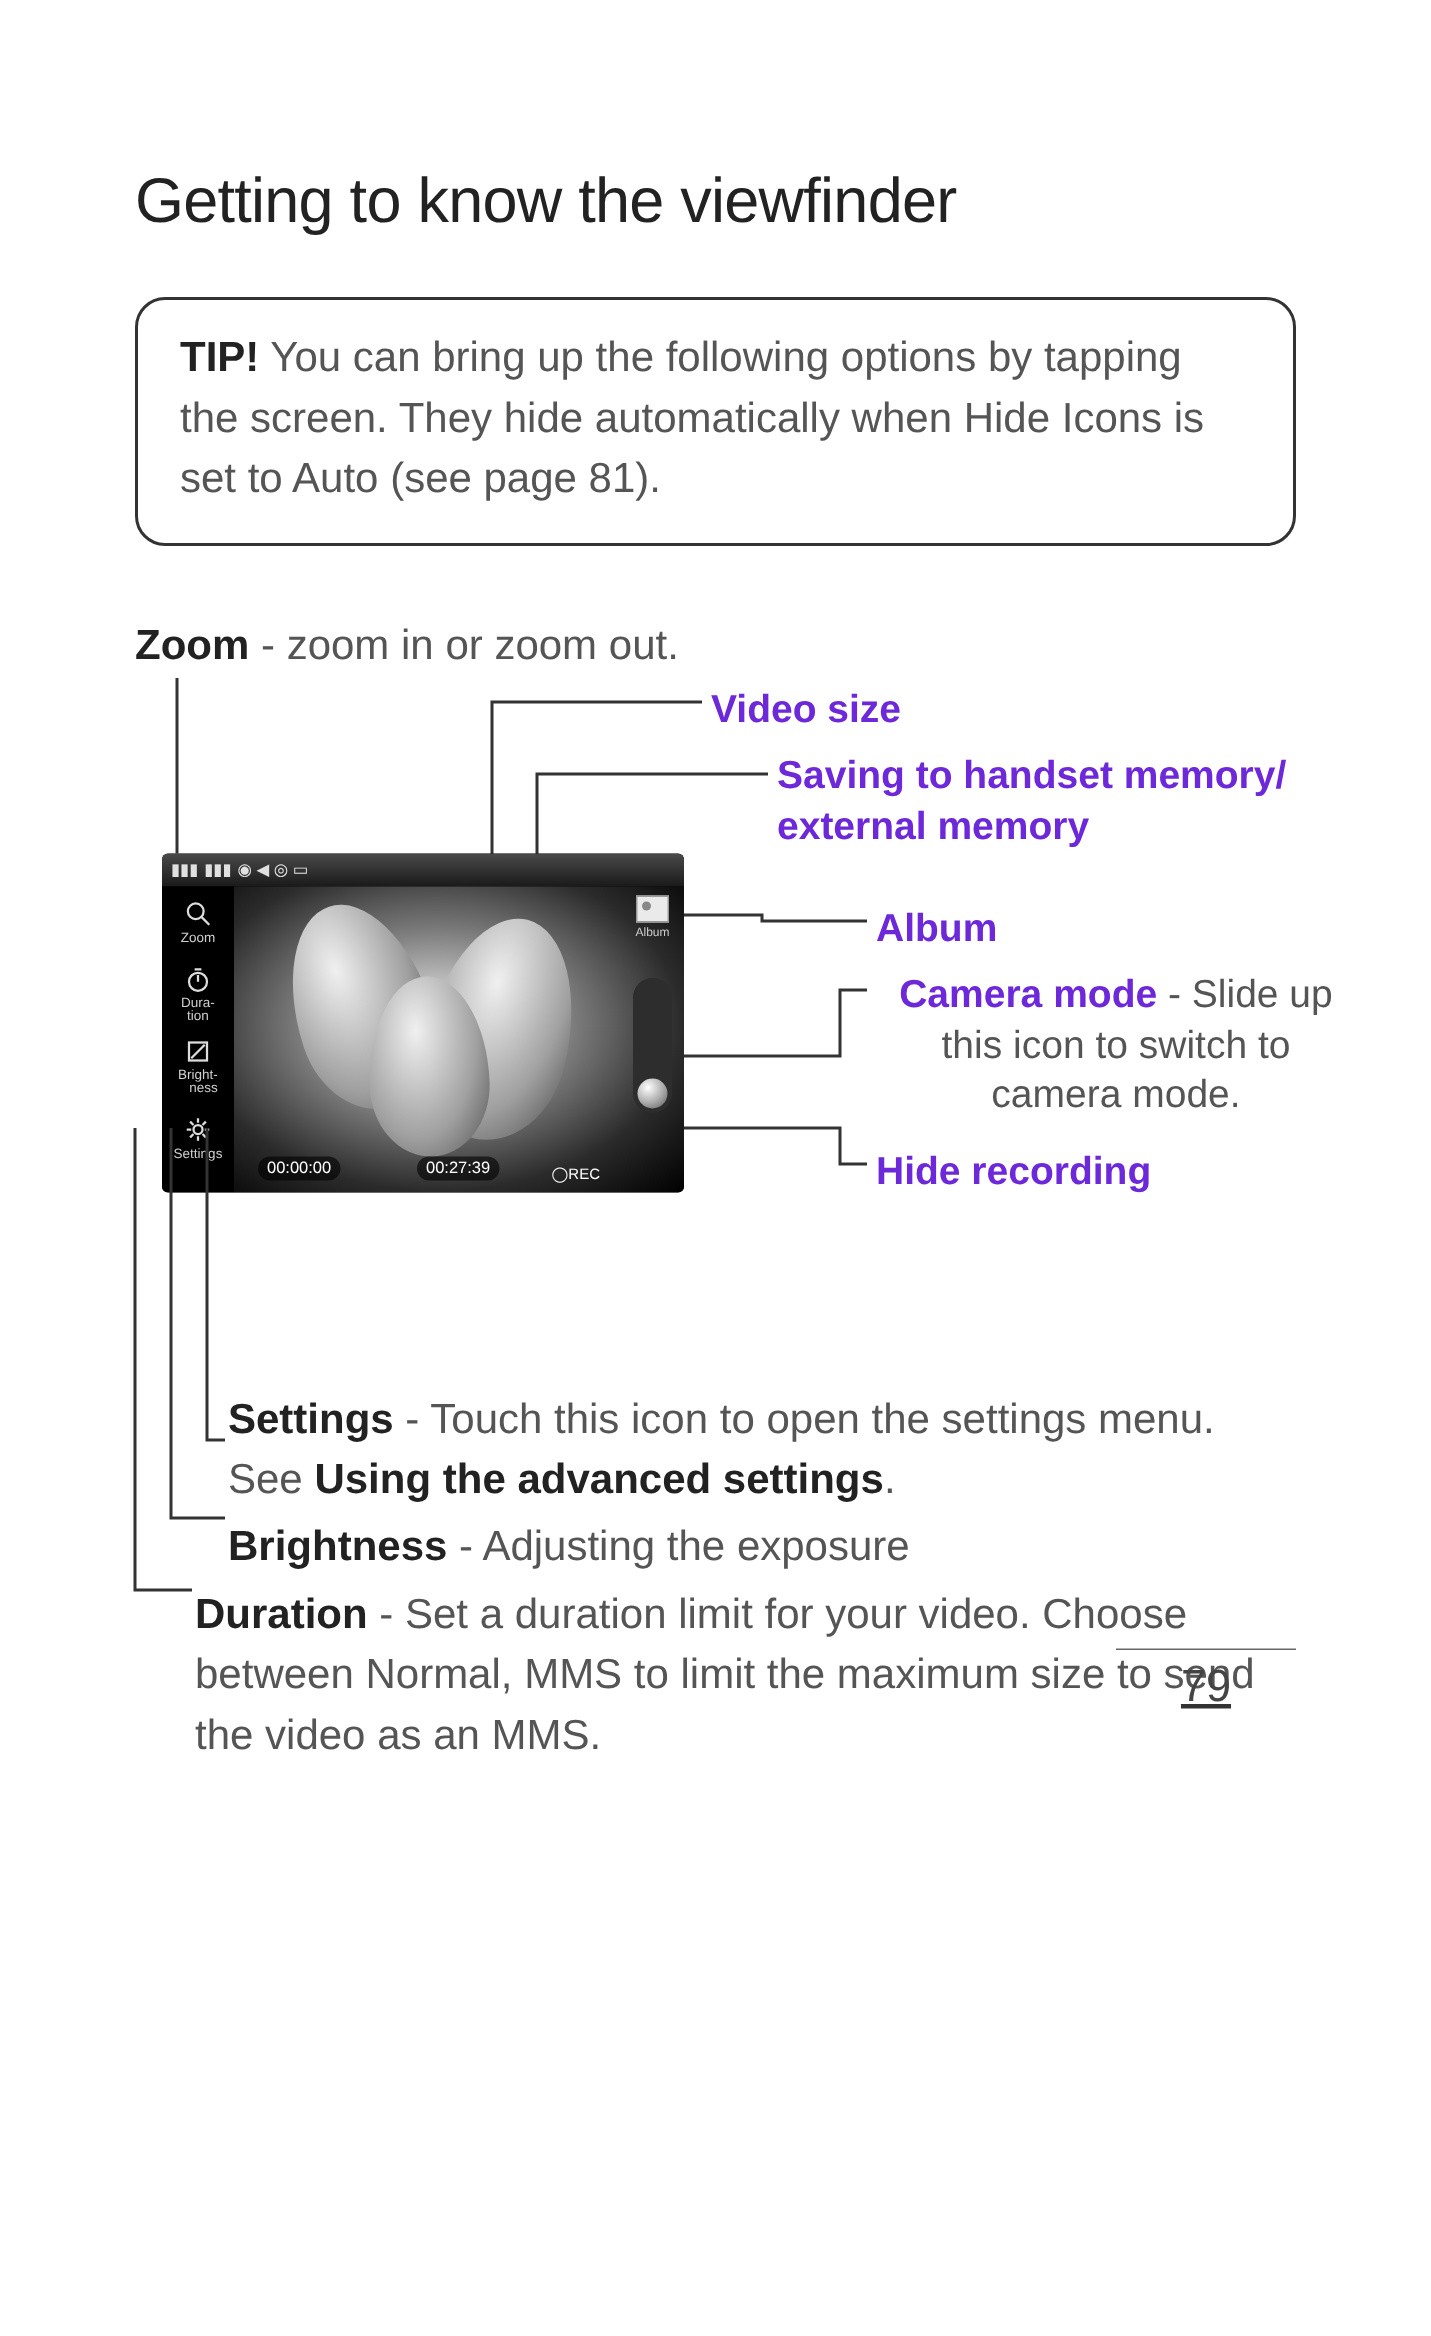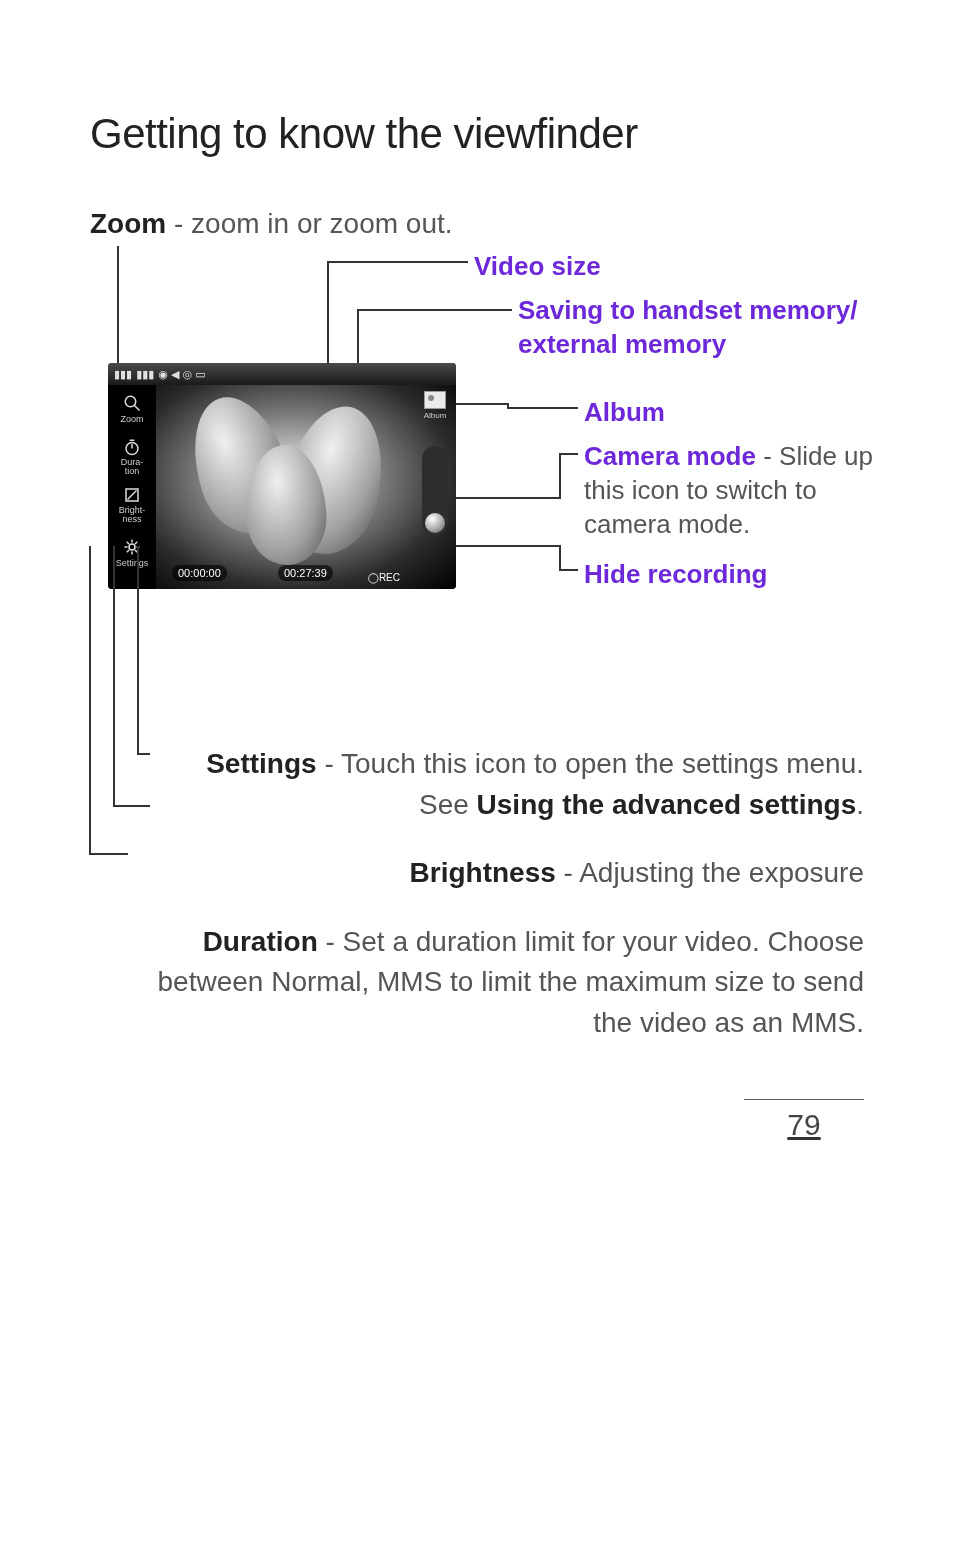--- a/index.html
+++ b/index.html
@@ -31,23 +31,23 @@
   .ss-album-label { color: #ccc; font-size: 8px; margin-top: 2px; text-align: center; }
   .ss-slider { width: 26px; height: 90px; background: #2d2d2d; border-radius: 13px; position: relative; }
   .ss-slider::after { content: ""; position: absolute; left: 3px; bottom: 3px; width: 20px; height: 20px; border-radius: 50%; background: radial-gradient(circle at 35% 30%, #fff, #a9a9a9 55%, #555); }
 
   
   .rlabel { position: absolute; font-size: 26px; line-height: 1.3; color: #555; }
   .rlabel b { color: #6d28d9; }
   .rlabel.videosize { left: 384px; top: 4px; }
   .rlabel.saving    { left: 428px; top: 48px; width: 370px; }
   .rlabel.album     { left: 494px; top: 150px; }
-  .rlabel.camera    { left: 494px; top: 194px; width: 320px; }
+  .rlabel.camera    { left: 494px; top: 194px; width: 320px; text-align: center; }
   .rlabel.startrec  { left: 494px; top: 312px; }
-  .bline { position: relative; padding-left: 62px; font-size: 28px; color: #555; line-height: 1.45; margin-top: 28px; text-align: right; }
+  .bline { position: relative; padding-left: 62px; font-size: 28px; color: #555; line-height: 1.45; margin-top: 4px; }
   .bline b { color: #222; }
   .bline.settings { padding-left: 62px; }
   .bline.brightness { padding-left: 62px; }
   .bline.duration { padding-left: 40px; }
 
   .below-wrap { position: relative; padding-top: 40px; }
   .below-wrap svg.blines { position: absolute; left: -72px; top: -130px; width: 220px; height: 360px; pointer-events: none; }
 
   .footer { position: absolute; right: 90px; bottom: 60px; text-align: center; text-decoration: underline; }
   .footer .hr { width: 120px; height: 1px; background: #666; margin-left: auto; margin-bottom: 8px; }
@@ -55,20 +55,23 @@
 
   .sig { font-size: 11px; }
 </style>
 </head>
 <body>
 
 <div class="page">
 
   <h1 class="title">Getting to know the viewfinder</h1>
 
+  <div class="tipbox">
+    <b>TIP!</b><span> You can bring up the following options by tapping the screen. They hide automatically when Hide Icons is set to Auto (see page 81).</span>
+  </div>
 
   <p class="zoom-line">
     <b>Zoom</b><span> - zoom in or zoom out.</span>
   </p>
 
   <div class="diagram">
 
     <svg class="lines" viewBox="0 0 774 430">
       <g stroke="#333" stroke-width="2" fill="none">
 
@@ -112,21 +115,21 @@
               <line x1="9" y1="3" x2="15" y2="3" stroke="#ddd" stroke-width="2"></line>
             </svg>
           <span style="white-space:pre-line; line-height:1;">Dura-
 tion</span>
         </div>
         <div class="item">
           <svg class="ico" viewBox="0 0 24 24">
               <rect x="4" y="4" width="16" height="16" stroke="#ddd" stroke-width="2" fill="none"></rect>
               <line x1="6" y1="18" x2="18" y2="6" stroke="#ddd" stroke-width="2"></line>
             </svg>
-          <span style="white-space:pre-line; line-height:1;">Bright-
+          <span style="white-space:pre-line; line-height:1;text-align:right;">Bright-
 ness</span>
         </div>
         <div class="item">
           <svg class="ico" viewBox="0 0 24 24">
               <circle cx="12" cy="12" r="4" stroke="#ddd" stroke-width="2" fill="none"></circle>
               <g stroke="#ddd" stroke-width="2">
                 <line x1="12" y1="2" x2="12" y2="6"></line>
                 <line x1="12" y1="18" x2="12" y2="22"></line>
                 <line x1="2" y1="12" x2="6" y2="12"></line>
                 <line x1="18" y1="12" x2="22" y2="12"></line>

